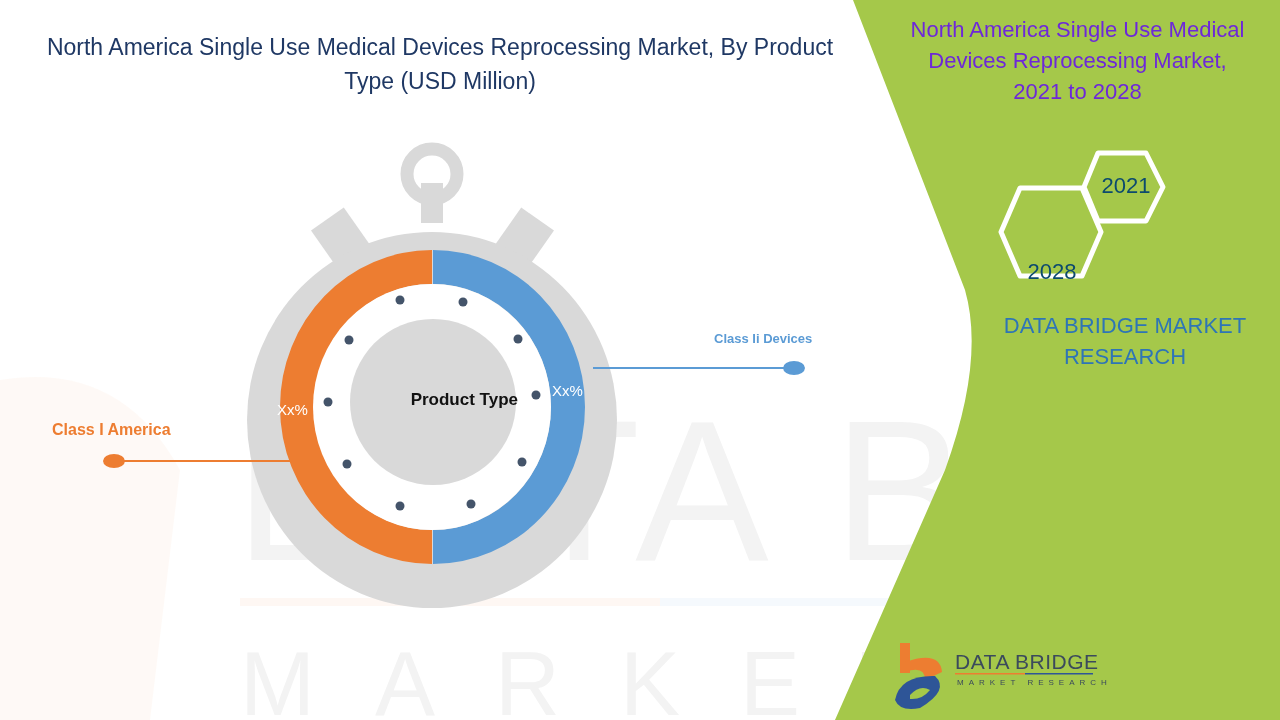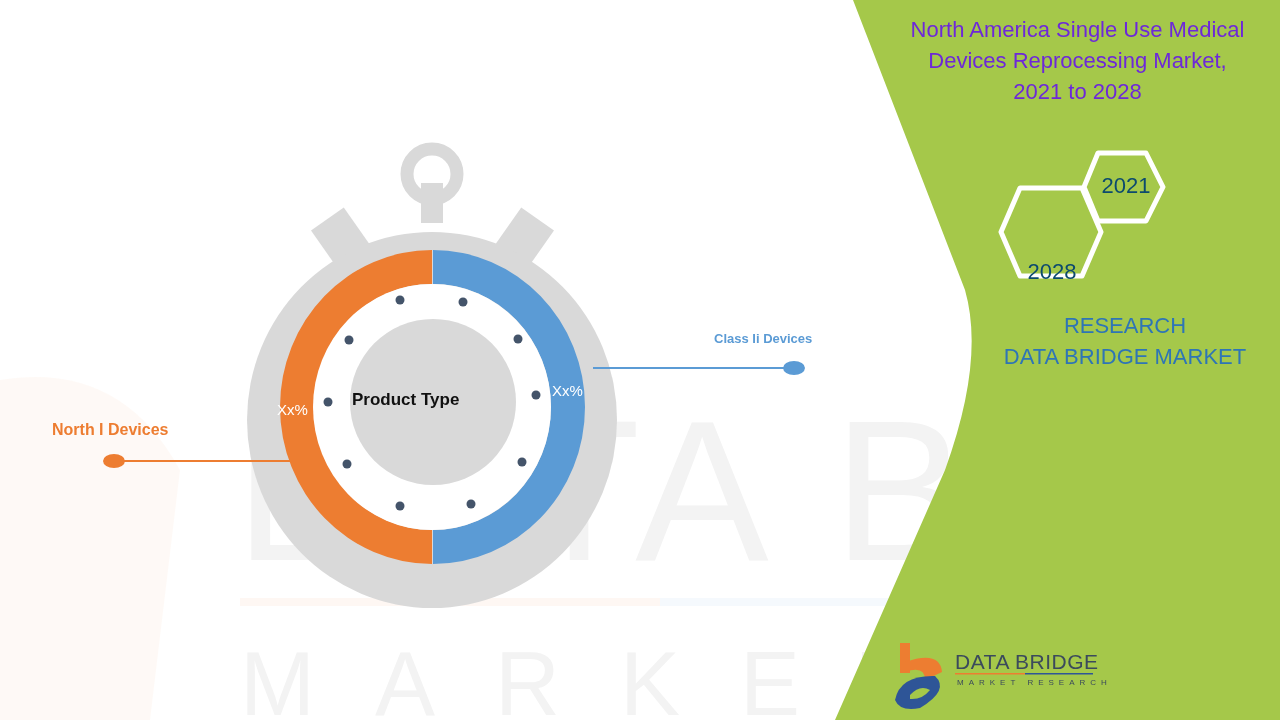--- a/index.html
+++ b/index.html
@@ -16,21 +16,21 @@
   }
   .brand-text {
     position: absolute; left: 975px; top: 310px; width: 300px;
     text-align: center; color: #2e75b6; font-size: 22px; line-height: 31px;
   }
   .label-c1 { position: absolute; left: 52px; top: 421px; color: #ed7d31; font-size: 16px; font-weight: bold; }
   .label-c2 { position: absolute; left: 714px; top: 331px; color: #5b9bd5; font-size: 13px; font-weight: bold; }
   .pct { position: absolute; color: #ffffff; font-size: 15px; font-weight: normal; }
   .pct-1 { left: 277px; top: 401px; }
   .pct-2 { left: 552px; top: 382px; }
-  .center-label { position: absolute; left: 352px; top: 390px; width: 166px; text-align: left; color: #111; font-size: 17px; font-weight: bold; }
+  .center-label { position: absolute; left: 352px; top: 390px; width: 166px; text-align: right; color: #111; font-size: 17px; font-weight: bold; }
   .hex-text { position: absolute; color: #0c4a6e; font-size: 22px; text-align: center; width: 80px; }
   .hex-2021 { left: 1086px; top: 173px; }
   .hex-2028 { left: 1012px; top: 219px; margin-top: 40px; }
   .logo-text { position: absolute; left: 955px; top: 650px; color: #3b4a5c; font-size: 21px; letter-spacing: 0.5px; }
   .logo-sub { position: absolute; left: 957px; top: 678px; color: #3b4a5c; font-size: 8px; letter-spacing: 5px; }
 </style>
 </head>
 <body>
 
 <div class="stage">
@@ -88,36 +88,40 @@
     <g>
       <rect x="900" y="643" width="10" height="30" fill="#ed7d31"></rect>
       <path d="M905,662 Q940,650 942,672 L925,680 Q925,665 905,672 Z" fill="#ed7d31"></path>
       <path d="M895,700 Q900,675 935,676 Q950,690 920,708 Q900,712 895,700 Z" fill="#2e5597"></path>
       <path d="M910,695 Q920,684 930,690 Q922,700 910,699 Z" fill="#a5c84a"></path>
     </g>
     <rect x="955" y="673" width="70" height="1.5" fill="#ed7d31"></rect>
     <rect x="1025" y="673" width="68" height="1.5" fill="#2e5597"></rect>
   </svg>
 
+  <div class="title">
+    <div>North America Single Use Medical Devices Reprocessing Market, By Product</div>
+    <div>Type (USD Million)</div>
+  </div>
 
   <div class="right-title">
     <div>North America Single Use Medical</div>
     <div>Devices Reprocessing Market,</div>
     <div>2021 to 2028</div>
   </div>
 
   <div class="hex-text hex-2021">2021</div>
   <div class="hex-text hex-2028">2028</div>
 
   <div class="brand-text">
+    <div>DATA BRIDGE MARKET</div>
     <div>RESEARCH</div>
-    <div>DATA BRIDGE MARKET</div>
   </div>
 
-  <div class="label-c1">North I Devices</div>
+  <div class="label-c1">Class I America</div>
   <div class="label-c2">Class Ii Devices</div>
 
   <div class="pct pct-1">Xx%</div>
   <div class="pct pct-2">Xx%</div>
 
   <div class="center-label">Product Type</div>
 
   <div class="logo-text">DATA BRIDGE</div>
   <div class="logo-sub">MARKET RESEARCH</div>
 </div>

